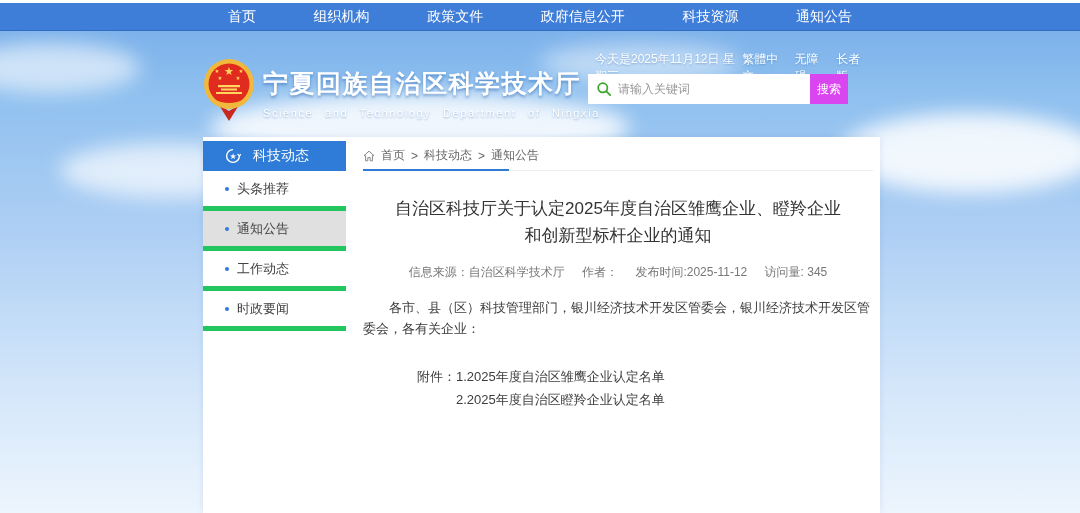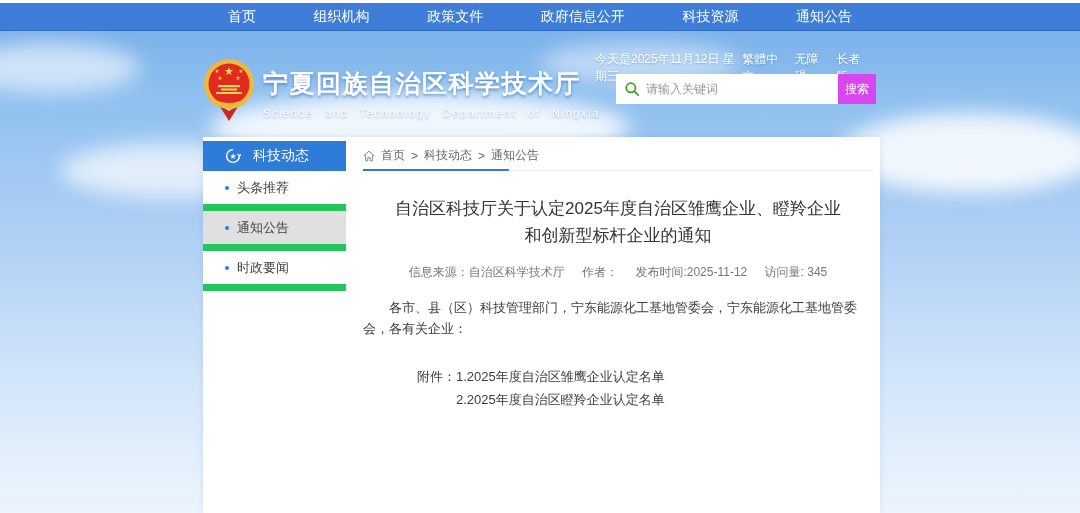--- a/index.html
+++ b/index.html
@@ -31,39 +31,39 @@
     text-shadow:0 2px 3px rgba(20,80,160,.45); white-space:nowrap; }
   .site-subtitle { color:#fff; font-size:11px; letter-spacing:1.6px; word-spacing:7px;
     margin-top:7px; text-shadow:0 1px 2px rgba(20,80,160,.4); white-space:nowrap; }
 
   .header-right-top { position:absolute; left:595px; top:51px; width:273px;
     display:flex; justify-content:space-between; color:#fff; font-size:12px;
     text-shadow:0 1px 2px rgba(20,80,160,.35); }
   .lang-links { display:flex; gap:10px; }
   .lang-link { cursor:pointer; }
 
-  .search-bar { position:absolute; left:616px; top:74px; width:260px; height:30px; display:flex; }
+  .search-bar { position:absolute; left:588px; top:74px; width:260px; height:30px; display:flex; }
   .search-input-wrap { position:relative; flex:1; background:#fff; }
   .search-input { width:100%; height:100%; border:none; outline:none;
     padding:0 6px 0 30px; font-size:12px; color:#333; font-family:inherit; }
   .search-input::placeholder { color:#999; }
   .search-icon { position:absolute; left:8px; top:7px; }
   .search-btn { width:38px; height:30px; background:#d946ef; color:#fff; border:none;
     font-size:12px; cursor:pointer; font-family:inherit; }
 
   
   .panel { position:absolute; left:203px; top:137px; width:677px; height:376px;
     background:#fff; box-shadow:0 0 6px rgba(80,120,180,.15); }
 
   
   .sidebar { position:absolute; left:0; top:4px; width:143px; }
   .sidebar-head { height:30px; background:#2e7bd8; color:#fff; display:flex;
     align-items:center; padding-left:22px; gap:12px; font-size:14px; }
   .side-item { height:40px; display:flex; align-items:center; padding-left:22px;
-    font-size:13px; color:#444; border-bottom:7px solid #22c55e; cursor:pointer; }
+    font-size:13px; color:#444; border-bottom:5px solid #22c55e; cursor:pointer; }
   .side-item .dot { width:4px; height:4px; background:#2e7bd8; border-radius:50%;
     margin-right:8px; flex:0 0 auto; }
   .side-item.active { background:#e0e0e0; }
 
   
   .main { position:absolute; left:160px; top:4px; width:510px; }
   .breadcrumb { position:relative; height:30px; display:flex; align-items:center; gap:6px;
     font-size:12px; color:#666; border-bottom:1px solid #ececec; }
   .breadcrumb .crumb { cursor:pointer; }
   .breadcrumb-underline { position:absolute; left:0; bottom:-1px; width:146px; height:2px;
@@ -157,20 +157,24 @@
       <div class="side-item">
         <span class="dot"></span>
         <span>头条推荐</span>
       </div>
       <div class="side-item active">
         <span class="dot"></span>
         <span>通知公告</span>
       </div>
       <div class="side-item">
         <span class="dot"></span>
+        <span>工作动态</span>
+      </div>
+      <div class="side-item">
+        <span class="dot"></span>
         <span>时政要闻</span>
       </div>
     </div>
 
     <div class="main">
       <div class="breadcrumb">
         <svg width="12" height="12" viewBox="0 0 12 12">
           <path d="M6 1.2 L11 5.6 H9.4 V10.8 H7.2 V7.6 H4.8 V10.8 H2.6 V5.6 H1 Z" fill="none" stroke="#888" stroke-width="1"></path>
         </svg>
         <span class="crumb">首页</span>
@@ -187,21 +191,21 @@
       </div>
 
       <div class="art-meta">
         <span>信息来源：自治区科学技术厅</span>
         <span>作者：</span>
         <span>发布时间:2025-11-12</span>
         <span>访问量: 345</span>
       </div>
 
       <div class="art-body">
-        <p>各市、县（区）科技管理部门，宁东能源化工基地管委会，宁东能源化工基地管委会，各有关企业：</p>
+        <p>各市、县（区）科技管理部门，银川经济技术开发区管委会，银川经济技术开发区管委会，各有关企业：</p>
       </div>
 
       <div class="attachments">
         <div>附件：</div>
         <div class="attach-items">
           <div class="attach-item">1.2025年度自治区雏鹰企业认定名单</div>
           <div class="attach-item">2.2025年度自治区瞪羚企业认定名单</div>
 
         </div>
       </div>

